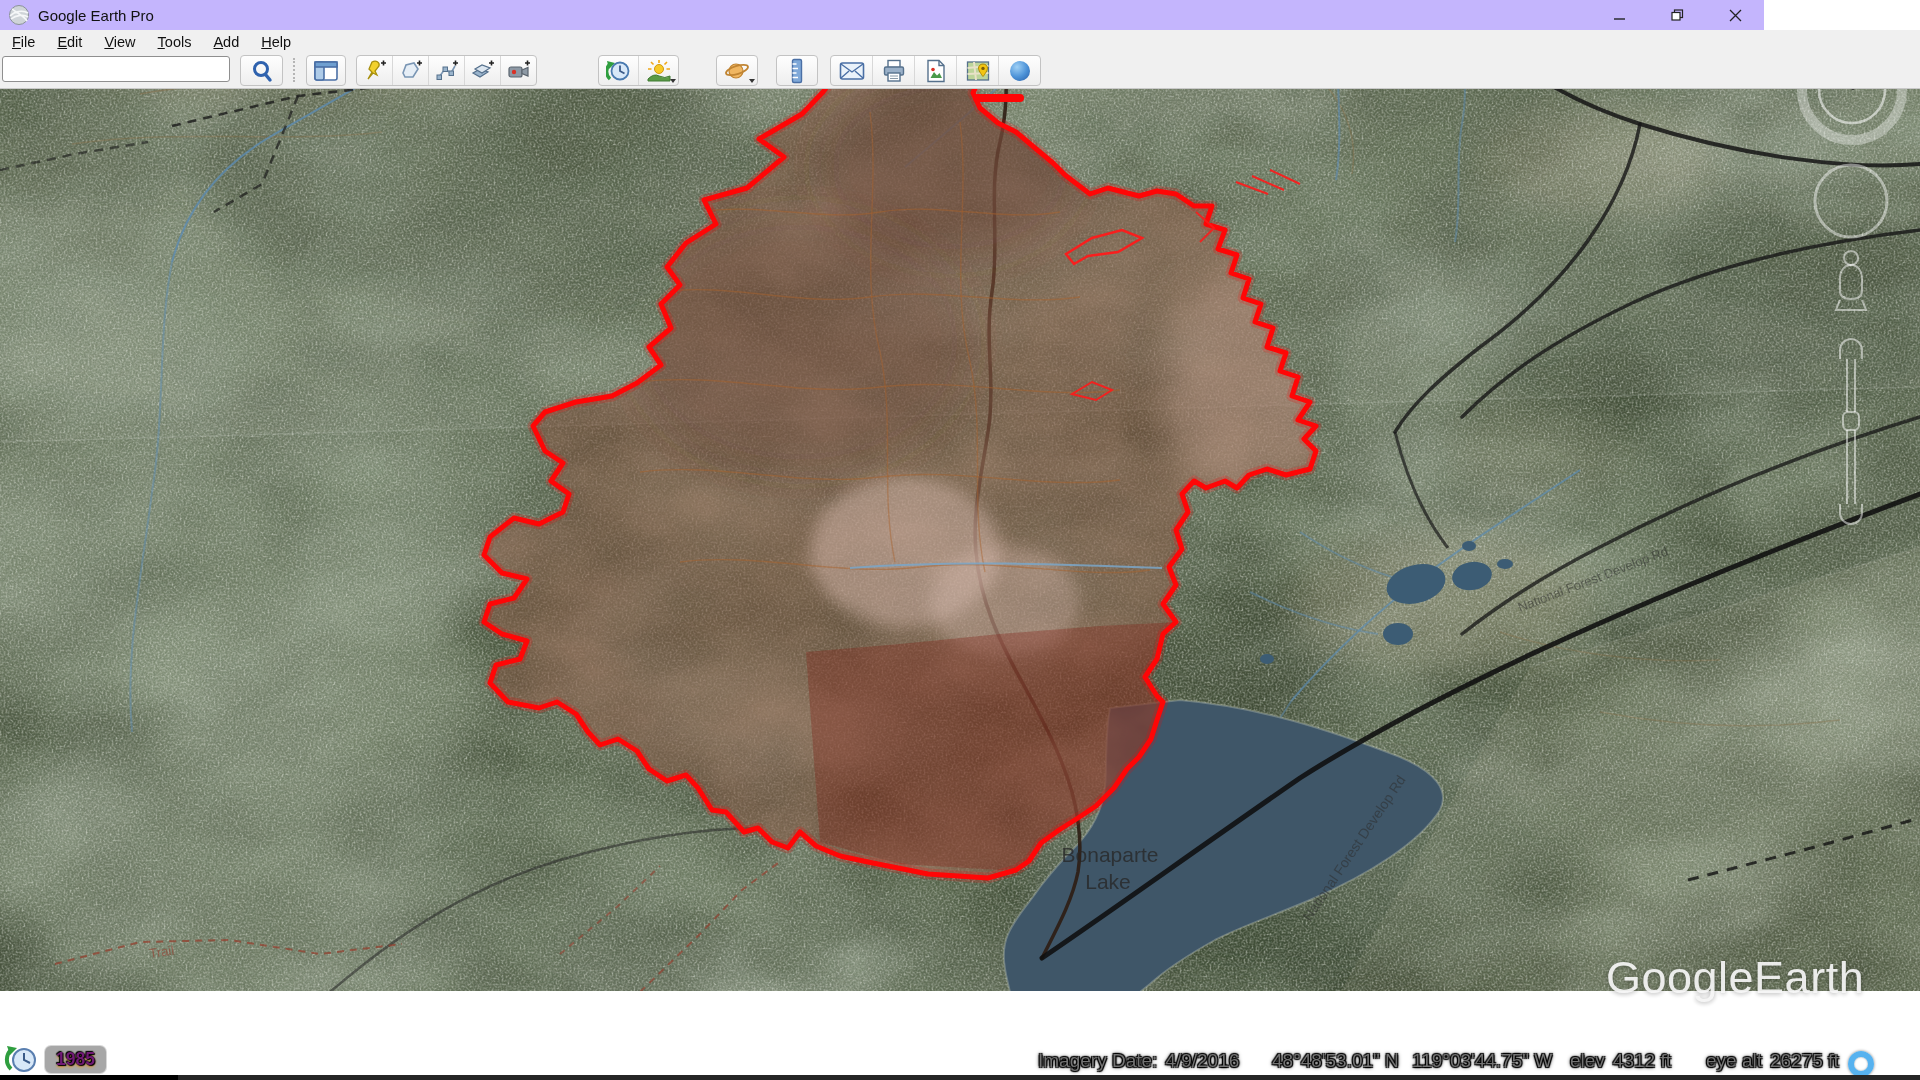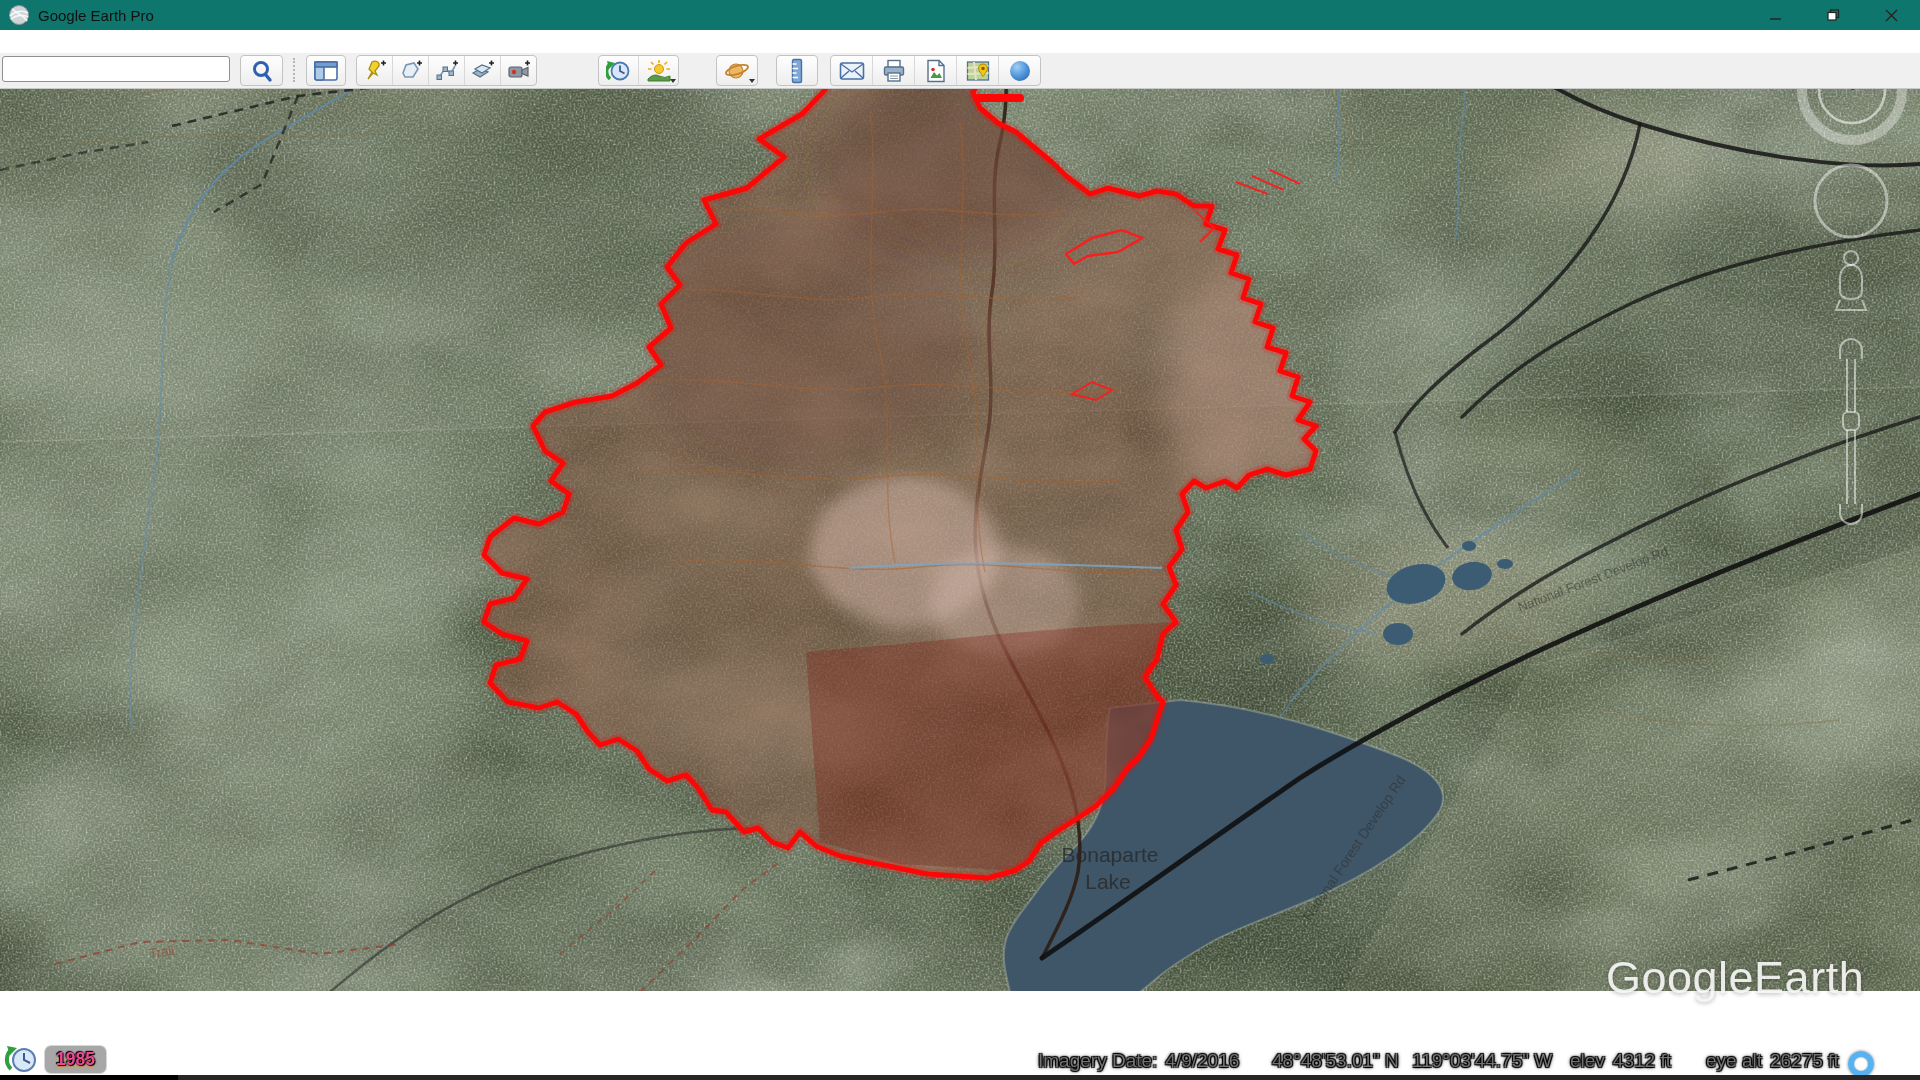--- a/index.html
+++ b/index.html
@@ -1,19 +1,19 @@
 <!DOCTYPE html>
 <html><head>
 <meta charset="utf-8">
 <style>
   html,body{margin:0;padding:0;width:1920px;height:1080px;overflow:hidden;
     font-family:"Liberation Sans",sans-serif;background:#000;}
   .app{position:relative;width:1920px;height:1080px;background:#fff;}
   
-  .titlebar{position:absolute;left:0;top:0;width:1920px;height:30px;background:#0f766e;
+  .titlebar{position:absolute;left:0;top:0;width:1764px;height:30px;background:#c4b5fd;
     display:flex;align-items:center;z-index:30;}
   .title-text{font-size:15px;color:#111;margin-left:8px;}
   .win-controls{position:absolute;right:0;top:0;height:30px;display:flex;}
   .win-btn{width:58px;height:30px;display:flex;align-items:center;justify-content:center;}
   
   .menubar{position:absolute;left:0;top:30px;width:1920px;height:23px;background:#f0f0f0;
     display:flex;align-items:center;z-index:30;font-size:14.5px;color:#111;}
   .menu-item{display:inline-block;padding:2px 10px;margin-left:2px;}
   .menu-item::first-letter{text-decoration:underline;}
   
@@ -35,21 +35,21 @@
   .watermark{position:absolute;left:1606px;top:952px;z-index:5;color:#f5f5f5;opacity:.93;
     font-size:45px;letter-spacing:.5px;text-shadow:0 1px 5px rgba(0,0,0,.35);white-space:nowrap;}
   .watermark .p2{margin-left:0;}
   .status{position:absolute;top:1050px;z-index:6;color:#737373;font-size:19px;white-space:nowrap;
     text-shadow:1px 1px 1px #000,-1px -1px 1px #000,1px -1px 1px #000,-1px 1px 1px #000,0 0 4px #000;}
   .status .lbl{margin-right:8px;}
   .loading-ring{position:absolute;left:1848px;top:1051px;width:14px;height:14px;border:6px solid #57b2ef;
     border-radius:50%;z-index:6;box-shadow:0 0 3px rgba(0,0,0,.5), inset 0 0 2px rgba(0,0,0,.4);}
   .time-chip{position:absolute;left:4px;top:1042px;z-index:6;display:flex;align-items:center;}
   .time-badge{margin-left:4px;border:1px solid rgba(255,255,255,.55);border-radius:7px;
-    background:rgba(45,45,45,.42);padding:3px 11px;font-size:17.5px;font-weight:bold;color:#ec4899;
+    background:rgba(45,45,45,.42);padding:3px 11px;font-size:17.5px;font-weight:bold;color:#701a75;
     text-shadow:0 0 2px #000,1px 1px 1px #000,-1px -1px 1px #000,0 2px 3px rgba(255,150,0,.85);}
   .bottom-strip{position:absolute;left:0;top:1075px;width:1920px;height:5px;z-index:7;
     background:linear-gradient(to right,#000 0,#000 178px,#262626 178px,#262626 100%);}
 </style>
 </head>
 <body>
 
 <div class="app">
 
   <div class="map">
@@ -291,20 +291,28 @@
           </svg>
       </div>
       <div class="win-btn">
         <svg width="13" height="13" viewBox="0 0 13 13">
             <path d="M 1,1 L 12,12 M 12,1 L 1,12" stroke="#222" stroke-width="1.3"></path>
           </svg>
       </div>
     </div>
   </div>
 
+  <div class="menubar">
+    <span class="menu-item">File</span>
+    <span class="menu-item">Edit</span>
+    <span class="menu-item">View</span>
+    <span class="menu-item">Tools</span>
+    <span class="menu-item">Add</span>
+    <span class="menu-item">Help</span>
+  </div>
 
   <div class="toolbar">
     <input class="search-input" type="text" placeholder="" style="">
     <div class="tb-group" style="left:240px">
       <div class="tb-btn" style="width:41px">
         <svg width="24" height="24" viewBox="0 0 24 24">
           <circle cx="11" cy="10" r="6.5" fill="none" stroke="#2f62ae" stroke-width="3"></circle>
           <path d="M 15.5,15.5 L 20,21" stroke="#2f62ae" stroke-width="3.4" stroke-linecap="round"></path>
         </svg>
       </div>

